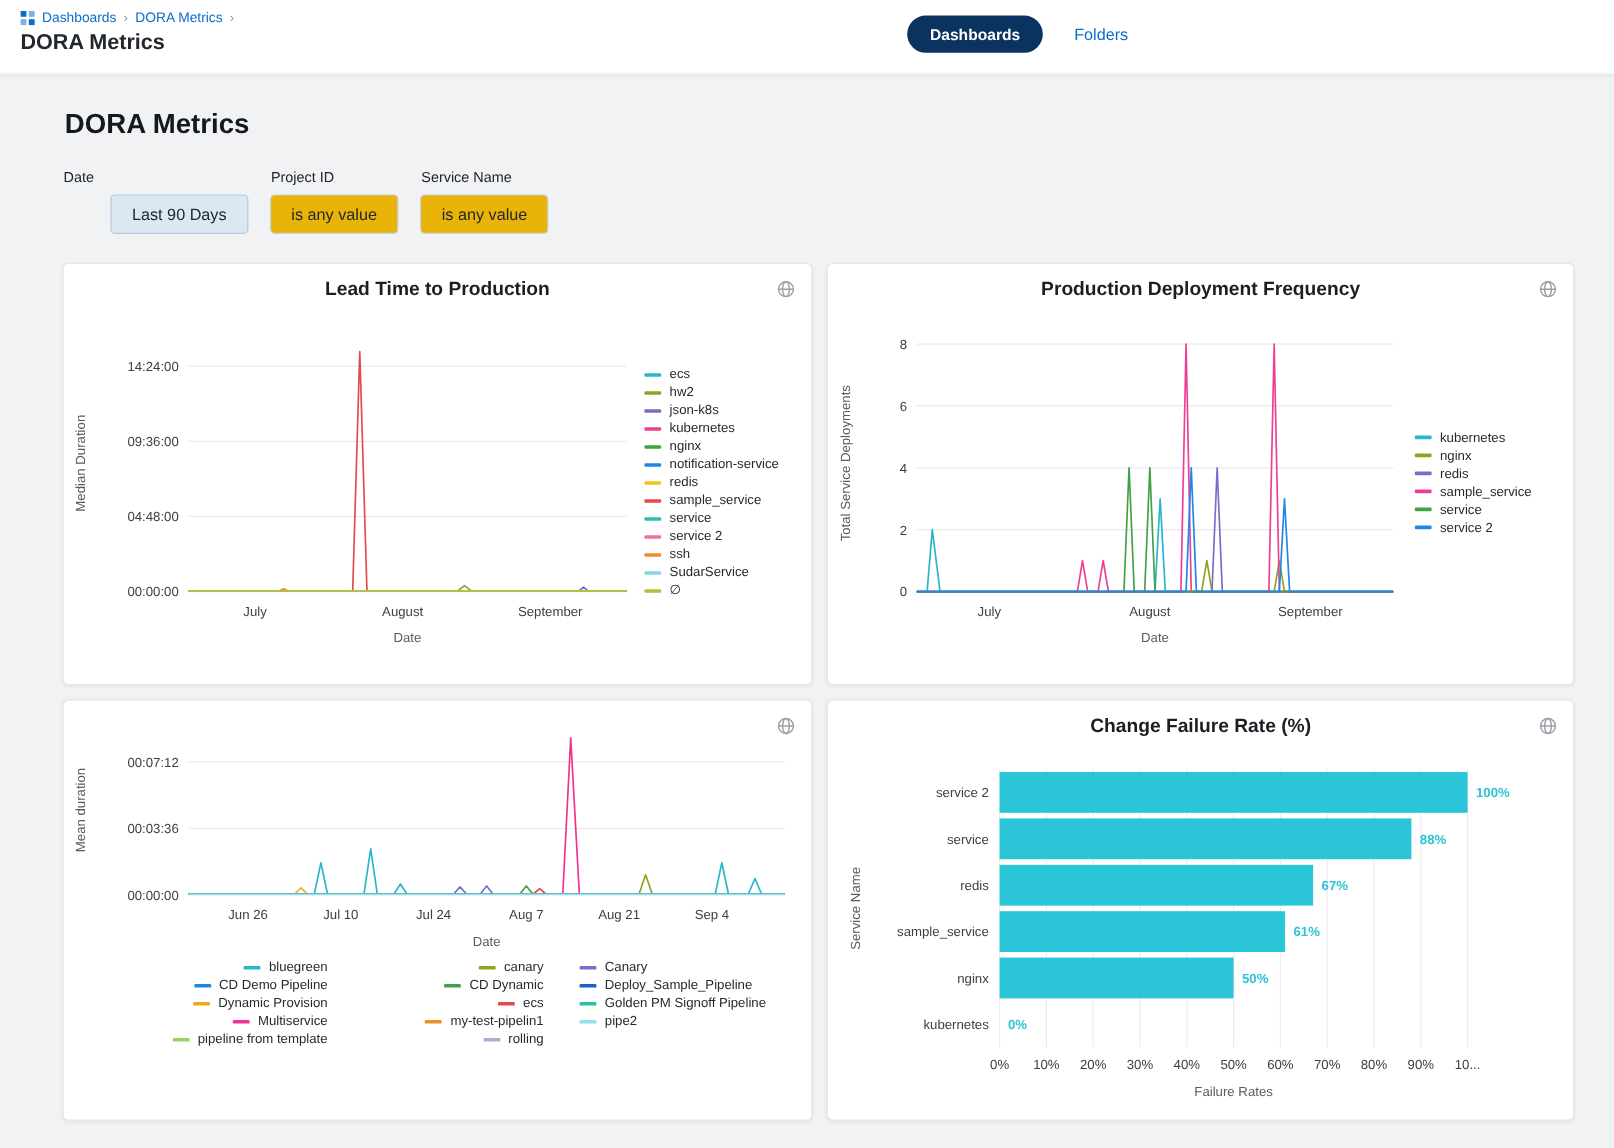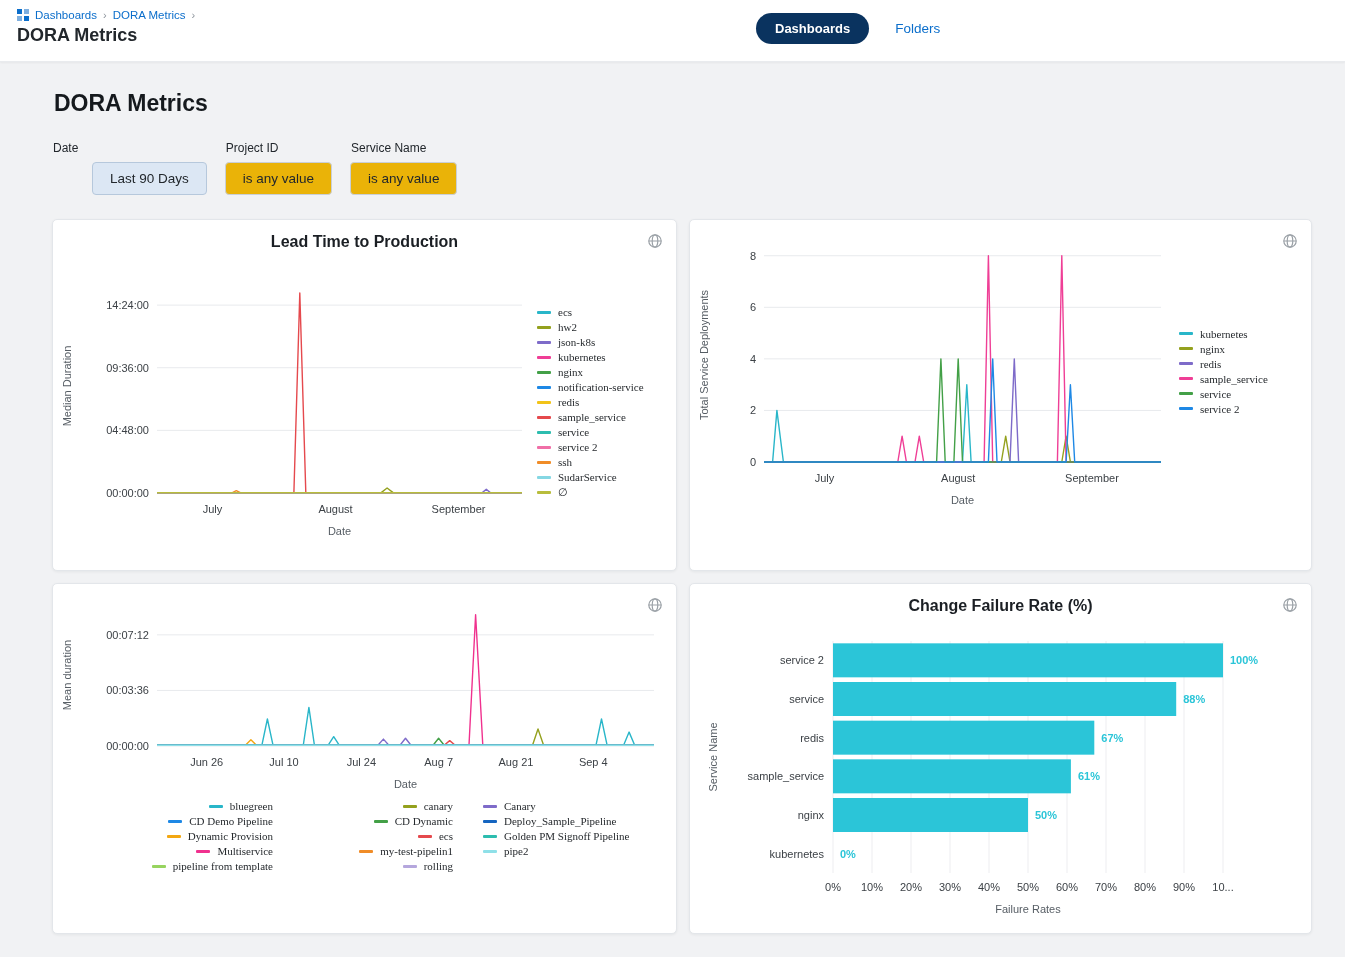--- a/index.html
+++ b/index.html
@@ -45,21 +45,21 @@
   }
   .panel.h1 { height: 352px; }
   .panel.h2 { height: 351px; }
   .panel-head { display: flex; justify-content: center; padding-top: 13px; }
   .panel-title { font-size: 16px; font-weight: 600; color: #1b1f24; }
   .globe-btn { position: absolute; right: 11px; top: 11px; background: none; border: none; cursor: pointer; line-height: 0; padding: 2px; }
   .panel-body { display: flex; padding: 0 4px; }
   .panel-body.col { flex-direction: column; }
   .chart-canvas { flex: none; line-height: 0; }
   
-  .legend { font-size: 11px; color: #262a2e; font-family: Liberation Serif, serif; }
+  .legend { font-size: 11px; color: #262a2e; }
   .legend-right { align-self: center; display: flex; }
   .legend-bottom { margin: 2px 0 0 66px; display: flex; gap: 30px; }
   .legend-col { display: flex; flex-direction: column; gap: 3px; }
   .legend-col .legend-item { display: flex; align-items: center; gap: 7px; line-height: 12px; cursor: pointer; }
   .legend-item .sw { flex: none; width: 14px; height: 3px; border-radius: 1px; display: inline-block; }
   .legend-col.wide { min-width: 150px; align-items: flex-end; }
   
   svg text { font-family: "Liberation Sans", sans-serif; }
   svg .tick { font-size: 11px; fill: #3c4146; }
   svg .axis-label { font-size: 11px; fill: #565d64; }
@@ -203,20 +203,23 @@
               <div class="legend-item">
                 <span class="sw" style="background: rgb(184, 189, 60);"></span>
                 <span>∅</span>
               </div>
             </div>
           </div>
       </div>
     </section>
 
     <section class="panel h1">
+      <div class="panel-head">
+        <h3 class="panel-title">Production Deployment Frequency</h3>
+      </div>
       <button class="globe-btn">
         <svg width="16" height="16" viewBox="0 0 16 16" fill="none" stroke="#9aa0a6" stroke-width="1.2">
             <circle cx="8" cy="8" r="6.2"></circle>
             <ellipse cx="8" cy="8" rx="2.8" ry="6.2"></ellipse>
             <path d="M1.8 8h12.4"></path>
           </svg>
       </button>
       <div class="panel-body">
         <div class="chart-canvas"><svg width="485" height="302" viewBox="0 0 485 302">
               <line x1="70" x2="467" y1="242" y2="242" stroke="#e8eaed" stroke-width="1"></line>

